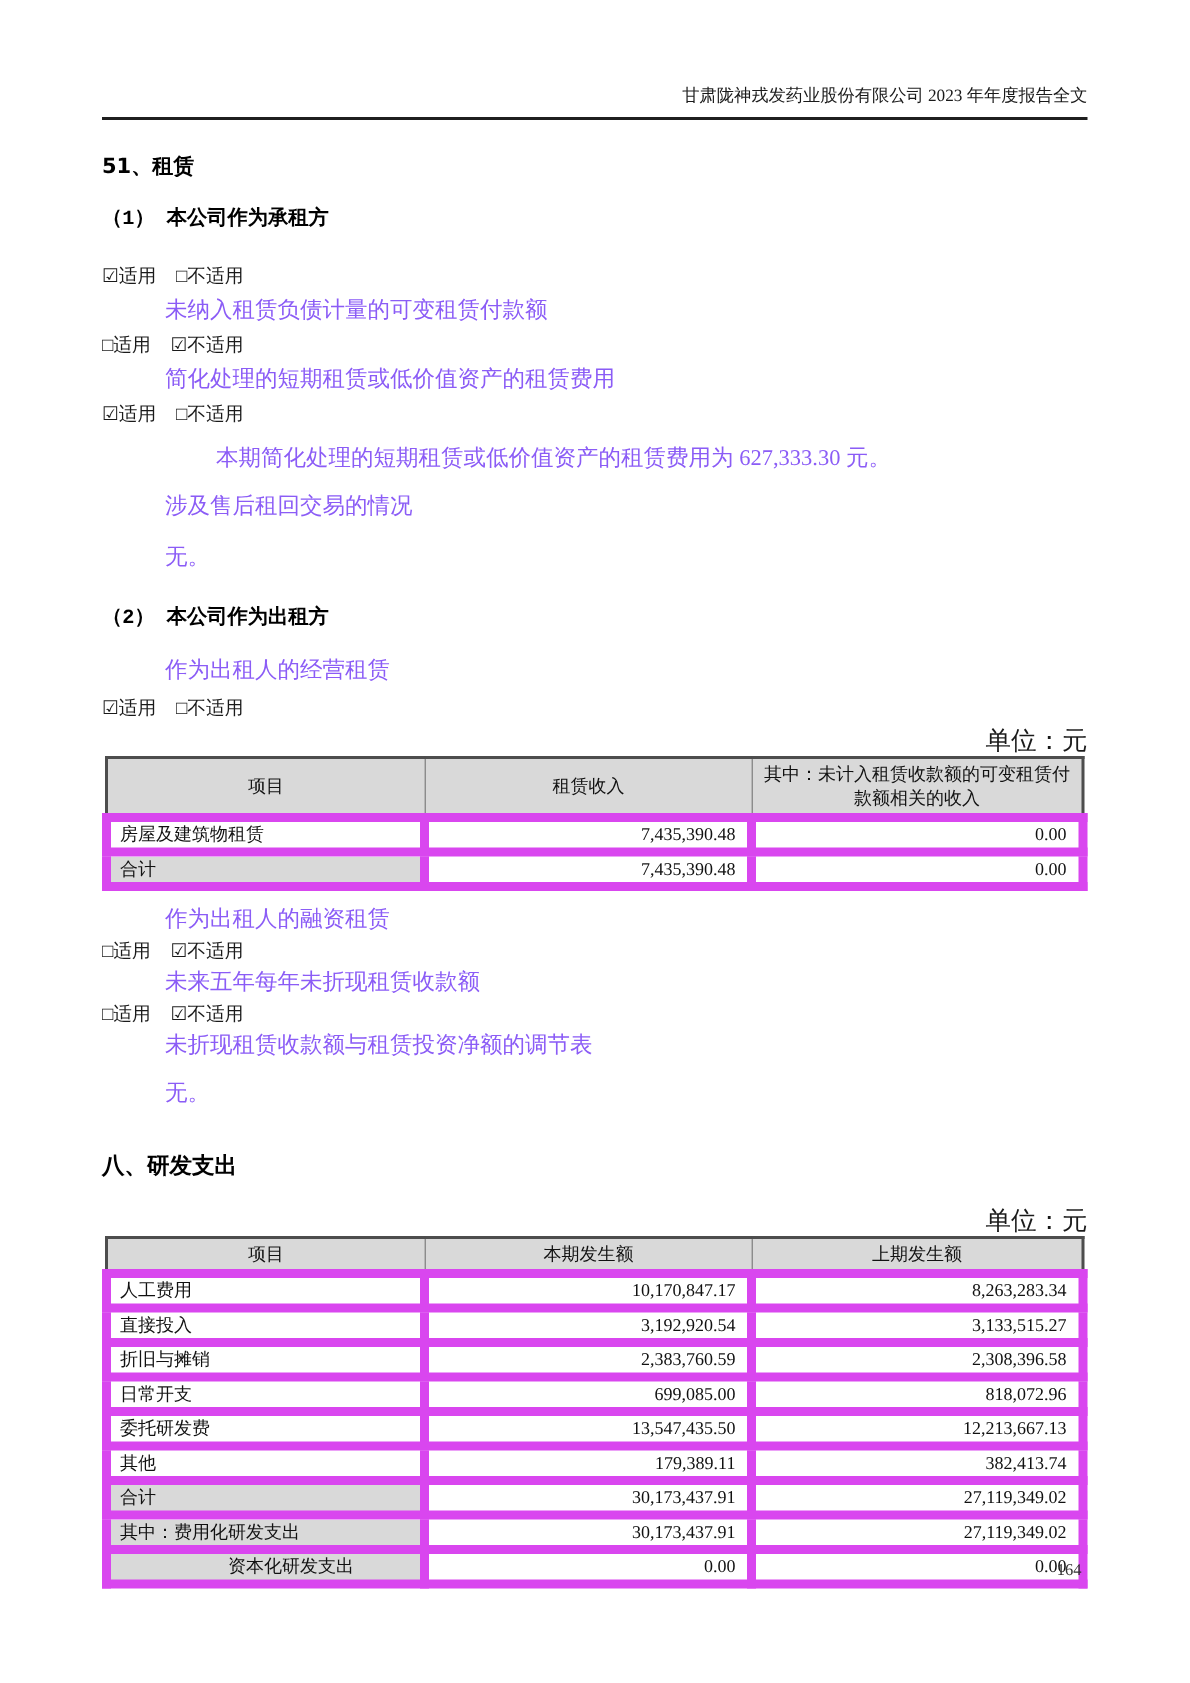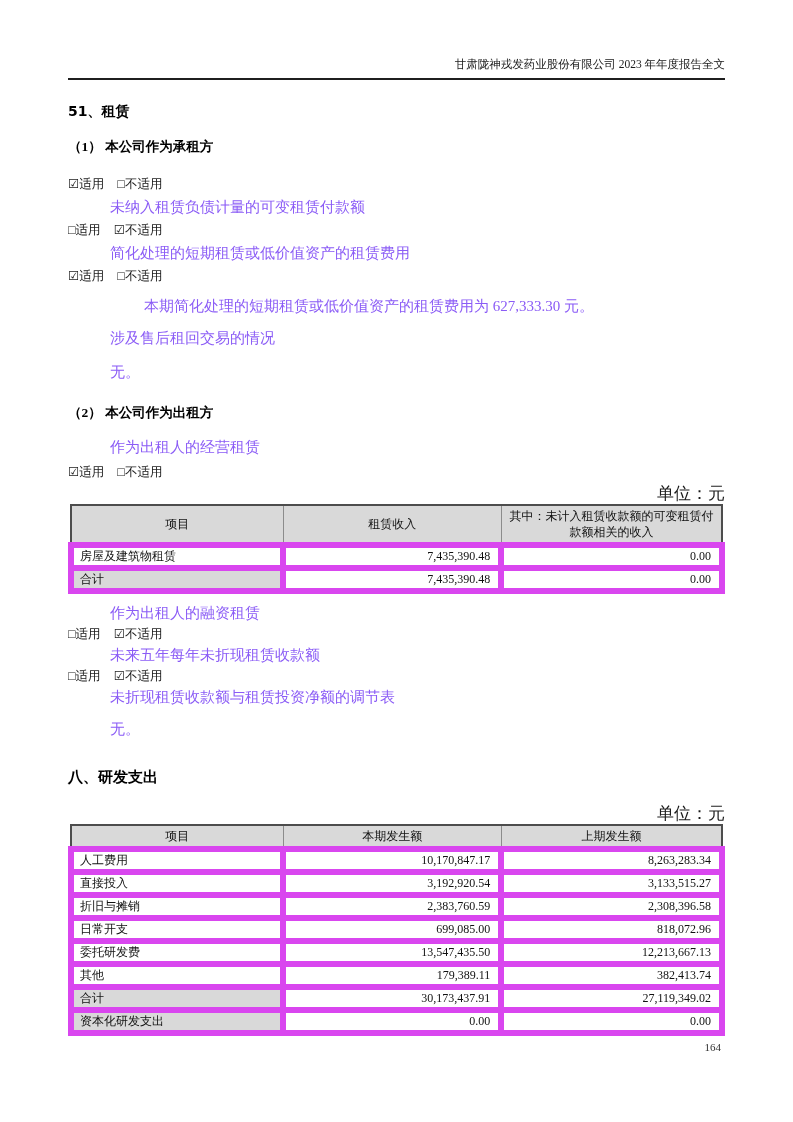--- a/index.html
+++ b/index.html
@@ -20,21 +20,21 @@
     border-bottom:2px solid #1f1f1f;
     text-align:right;
     font-size:11.5px; line-height:14px; color:#1a1a1a;
   }
 
   .h-sec {
     font-family:"DejaVu Sans",sans-serif; font-weight:bold; color:#000;
     font-size:14px; line-height:18px; margin-top:22px;
   }
   .h-sub {
-    font-family:Liberation Serif, serif; font-weight:bold; color:#000;
+    font-family:Liberation Mono, monospace; font-weight:bold; color:#000;
     font-size:13.5px; line-height:18px;
   }
   .h-sub.first { margin-top:18px; }
   .h-sub.second { margin-top:24px; }
   .h-rd {
     font-family:"DejaVu Sans",sans-serif; font-weight:bold; color:#000;
     font-size:15px; line-height:20px; margin-top:30px;
   }
 
   .pline { font-size:15px; line-height:16px; color:#8b5cf6;margin-left:42px; }
@@ -234,20 +234,25 @@
             <td>其他</td>
             <td>179,389.11</td>
             <td>382,413.74</td>
           </tr>
           <tr>
             <td>合计</td>
             <td>30,173,437.91</td>
             <td>27,119,349.02</td>
           </tr>
           <tr>
+            <td>其中：费用化研发支出</td>
+            <td>30,173,437.91</td>
+            <td>27,119,349.02</td>
+          </tr>
+          <tr>
             <td>资本化研发支出</td>
             <td>0.00</td>
             <td>0.00</td>
           </tr>
         </tbody>
     </table>
 
   </div>
 
   <div class="page-number">164</div>

